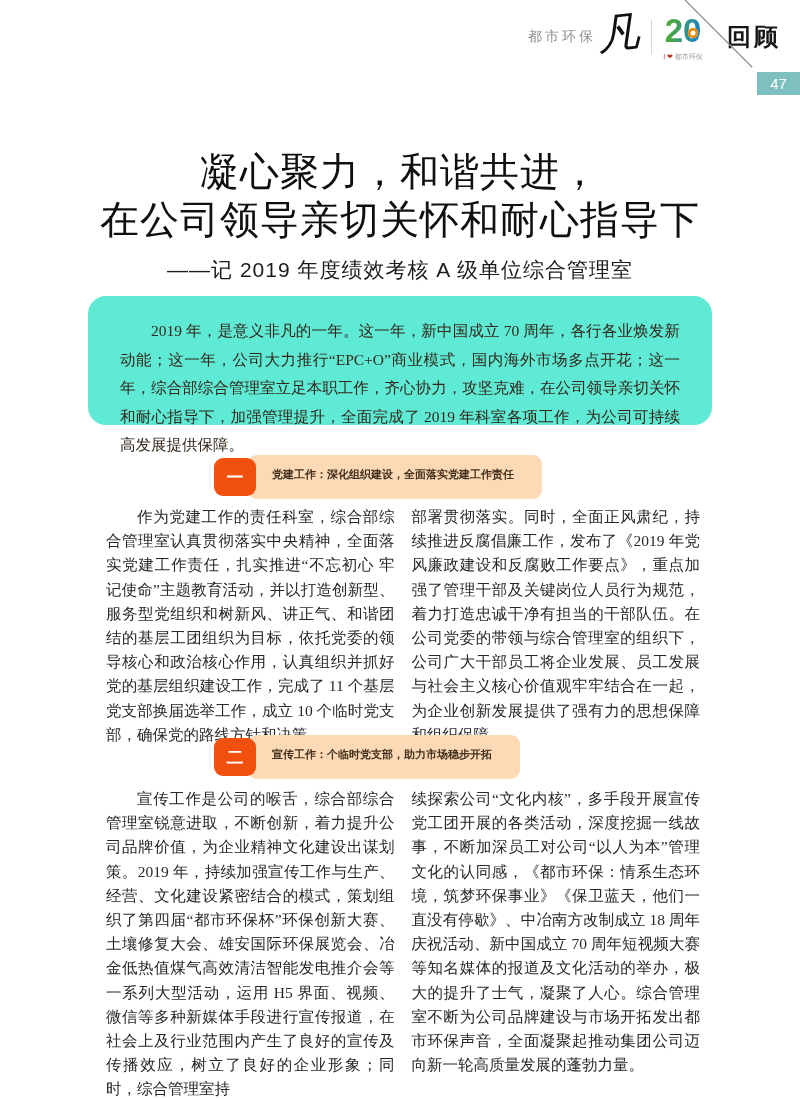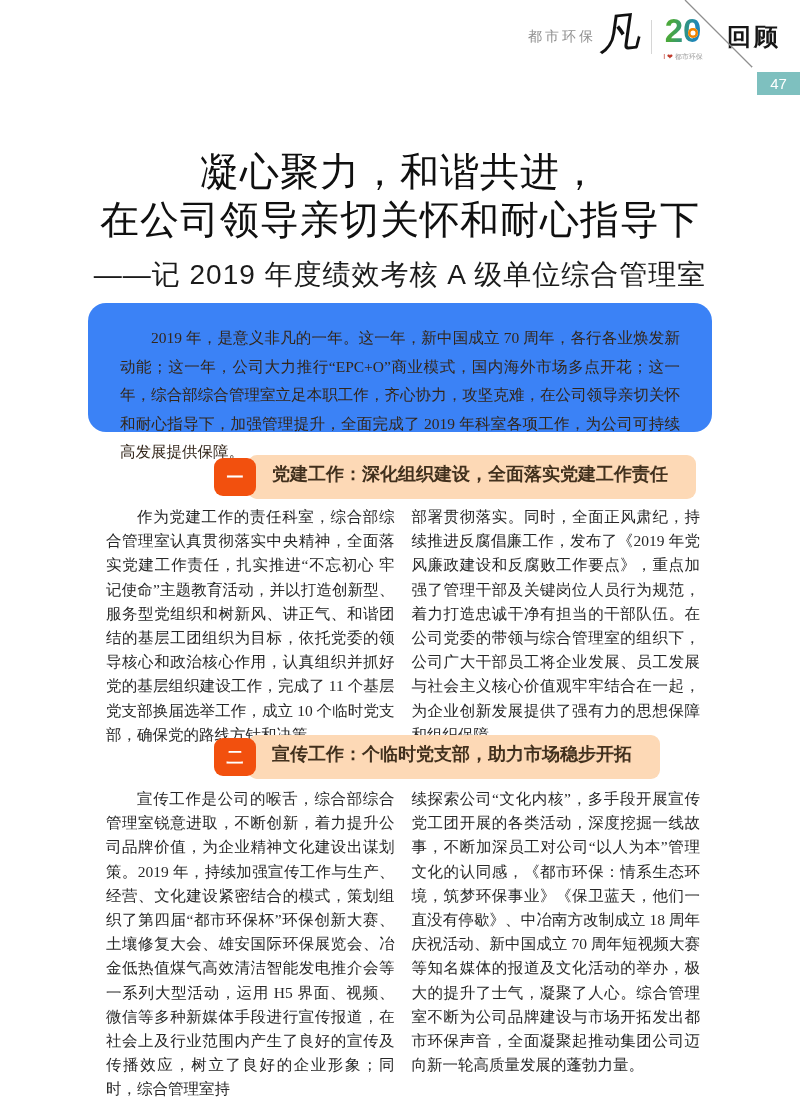--- a/index.html
+++ b/index.html
@@ -27,37 +27,37 @@
   .huigu{position:absolute;left:727px;top:21px;font-size:24px;font-weight:bold;color:#161616;
          letter-spacing:3px;}
   .corner-line{position:absolute;left:680px;top:0;width:80px;height:74px;}
   .page-tab{position:absolute;left:757px;top:72px;width:43px;height:23px;background:#7ec0bf;
             color:#ffffff;font-size:15px;line-height:23px;text-align:center;}
   .tab-notch{position:absolute;left:752px;top:67px;width:8px;height:8px;background:#ffffff;}
 
   
   .title-block{position:absolute;left:0;top:148px;width:800px;text-align:center;color:#101010;}
   .title-line{font-size:39px;line-height:48px;font-weight:normal;letter-spacing:1px;}
-  .subtitle{margin-top:12px;font-size:28px;font-weight:400;color:#1b1b1b;letter-spacing:1px;}
+  .subtitle{margin-top:12px;font-size:21px;font-weight:400;color:#1b1b1b;letter-spacing:1px;}
 
   
-  .intro-box{position:absolute;left:88px;top:303px;width:624px;height:129px;background:#3b82f6;
+  .intro-box{position:absolute;left:88px;top:296px;width:624px;height:129px;background:#5eead4;
              border-radius:18px;box-sizing:border-box;padding:21px 32px;}
   .intro-text{margin:0;font-family:"Liberation Serif",serif;font-size:15.5px;line-height:28.5px;
               color:#33261a;text-indent:2em;text-align:justify;}
 
   
   .sec-heading{position:absolute;left:214px;display:flex;align-items:center;}
   .sec-heading.one{top:455px;}
   .sec-heading.two{top:735px;}
   .sec-num{width:42px;height:38px;background:#f2500e;border-radius:9px;color:#fff;
            font-size:17px;font-weight:bold;display:flex;align-items:center;justify-content:center;
            position:relative;z-index:1;}
   .sec-label{height:44px;background:#fdd9b6;border-radius:9px;margin-left:-8px;
-             padding:0 28px 0 24px;line-height:38px;font-size:18px;font-weight:bold;
+             padding:0 28px 0 24px;line-height:38px;font-size:11px;font-weight:bold;
              color:#41301d;white-space:nowrap;}
 
   
   .cols{position:absolute;left:106px;width:594px;display:flex;column-gap:17px;}
   .cols.one{top:505px;}
   .cols.two{top:787px;}
   .col{flex:1;}
   .col p{margin:0;font-family:"Liberation Serif",serif;font-size:15.5px;line-height:24.2px;
          color:#272727;text-align:justify;}
   .col p.indent{text-indent:2em;}

